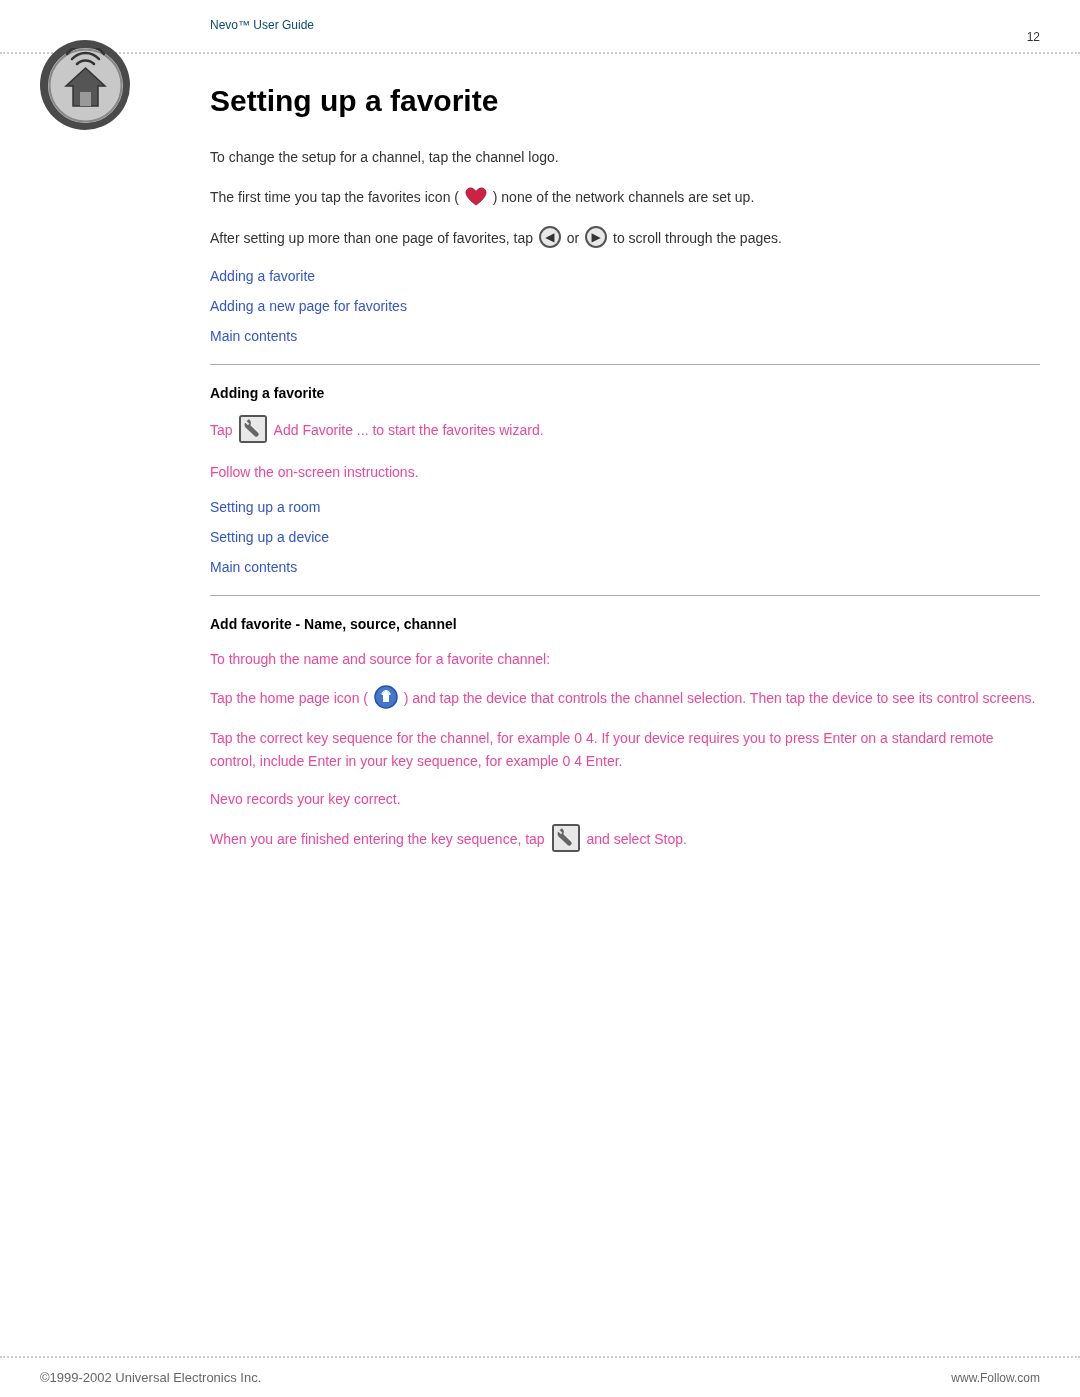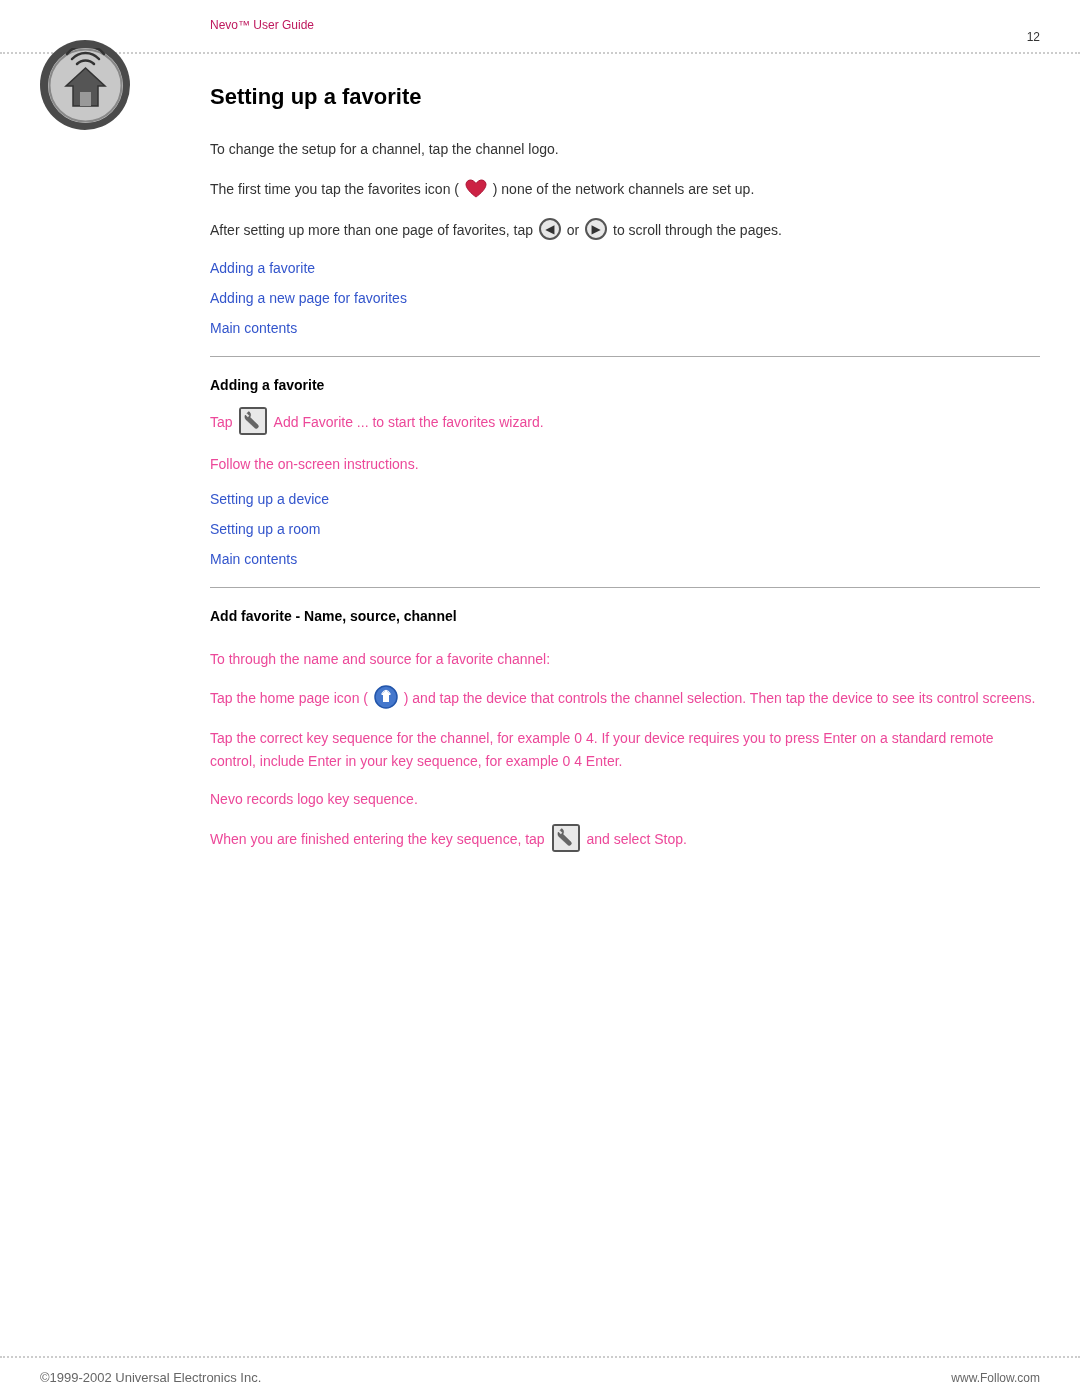--- a/index.html
+++ b/index.html
@@ -30,21 +30,21 @@
       display: flex;
       justify-content: space-between;
       align-items: flex-start;
       padding: 18px 40px 0 210px;
       border-bottom: 2px dotted #cccccc;
       padding-bottom: 8px;
     }
 
     .header-title {
       font-size: 12px;
-      color: #be185d;
+      color: #0c4a6e;
     }
 
     .header-page {
       font-size: 12px;
       color: #333333;
       margin-top: 12px;
     }
 
     
     .logo-area {
@@ -77,21 +77,21 @@
     }
 
     
     .main-content {
       margin-left: 210px;
       margin-right: 40px;
       padding-top: 30px;
     }
 
     .page-heading {
-      font-size: 22px;
+      font-size: 30px;
       font-weight: bold;
       color: #000000;
       margin-bottom: 28px;
       border-bottom: none;
     }
 
     .intro-text {
       font-size: 14px;
       color: #333333;
       line-height: 1.6;
@@ -117,21 +117,21 @@
       font-size: 14px;
       font-weight: bold;
       color: #000000;
       margin-bottom: 16px;
     }
 
     .section-heading-alt {
       font-size: 14px;
       font-weight: bold;
       color: #000000;
-      margin-bottom: 24px;
+      margin-bottom: 16px;
     }
 
     .body-text {
       font-size: 14px;
       color: #ec4899;
       line-height: 1.6;
       margin-bottom: 16px;
     }
 
     
@@ -275,22 +275,22 @@
             <rect width="28" height="28" fill="#e8e8e8"></rect>
             <path d="M7 5 L10 8 L8 10 L5 7 C4 9 4.5 12 7 13.5 L16 22 C17 23 18.5 23 19.5 22 C20.5 21 20.5 19.5 19.5 18.5 L10.5 9.5 C12 7 11 4 9 3 Z" fill="#666" stroke="#444" stroke-width="0.5"></path>
             <circle cx="18" cy="20" r="2" fill="#666"></circle>
           </svg>
         </span>
         Add Favorite ... to start the favorites wizard.
       </p>
 
       <p class="body-text">Follow the on-screen instructions.</p>
 
+      <a class="link-item" href="#">Setting up a room</a>
       <a class="link-item" href="#">Setting up a device</a>
-      <a class="link-item" href="#">Setting up a room</a>
       <a class="link-item" href="#">Main contents</a>
     </div>
 
     <hr class="section-divider">
 
     <div class="section-block">
       <h2 class="section-heading-alt">Add favorite - Name, source, channel</h2>
 
       <p class="body-text">To through the name and source for a favorite channel:</p>
 
@@ -301,21 +301,21 @@
             <circle cx="12" cy="12" r="11" fill="#4477cc" stroke="#2255aa" stroke-width="1.5"></circle>
             <path d="M12 5 L7 10 L9 10 L9 17 L15 17 L15 10 L17 10 Z" fill="white"></path>
             <path d="M8 8.5 Q12 2 16 8.5" fill="none" stroke="white" stroke-width="1.2" stroke-linecap="round"></path>
           </svg>
         </span>
         ) and tap the device that controls the channel selection. Then tap the device to see its control screens.
       </p>
 
       <p class="body-text">Tap the correct key sequence for the channel, for example 0 4. If your device requires you to press Enter on a standard remote control, include Enter in your key sequence, for example 0 4 Enter.</p>
 
-      <p class="body-text">Nevo records logo key sequence.</p>
+      <p class="body-text">Nevo records your key correct.</p>
 
       <p class="body-text">
         When you are finished entering the key sequence, tap
         <span class="wrench-icon-box">
           <svg viewBox="0 0 28 28" xmlns="http://www.w3.org/2000/svg">
             <rect width="28" height="28" fill="#e8e8e8"></rect>
             <path d="M7 5 L10 8 L8 10 L5 7 C4 9 4.5 12 7 13.5 L16 22 C17 23 18.5 23 19.5 22 C20.5 21 20.5 19.5 19.5 18.5 L10.5 9.5 C12 7 11 4 9 3 Z" fill="#666" stroke="#444" stroke-width="0.5"></path>
             <circle cx="18" cy="20" r="2" fill="#666"></circle>
           </svg>
         </span>

